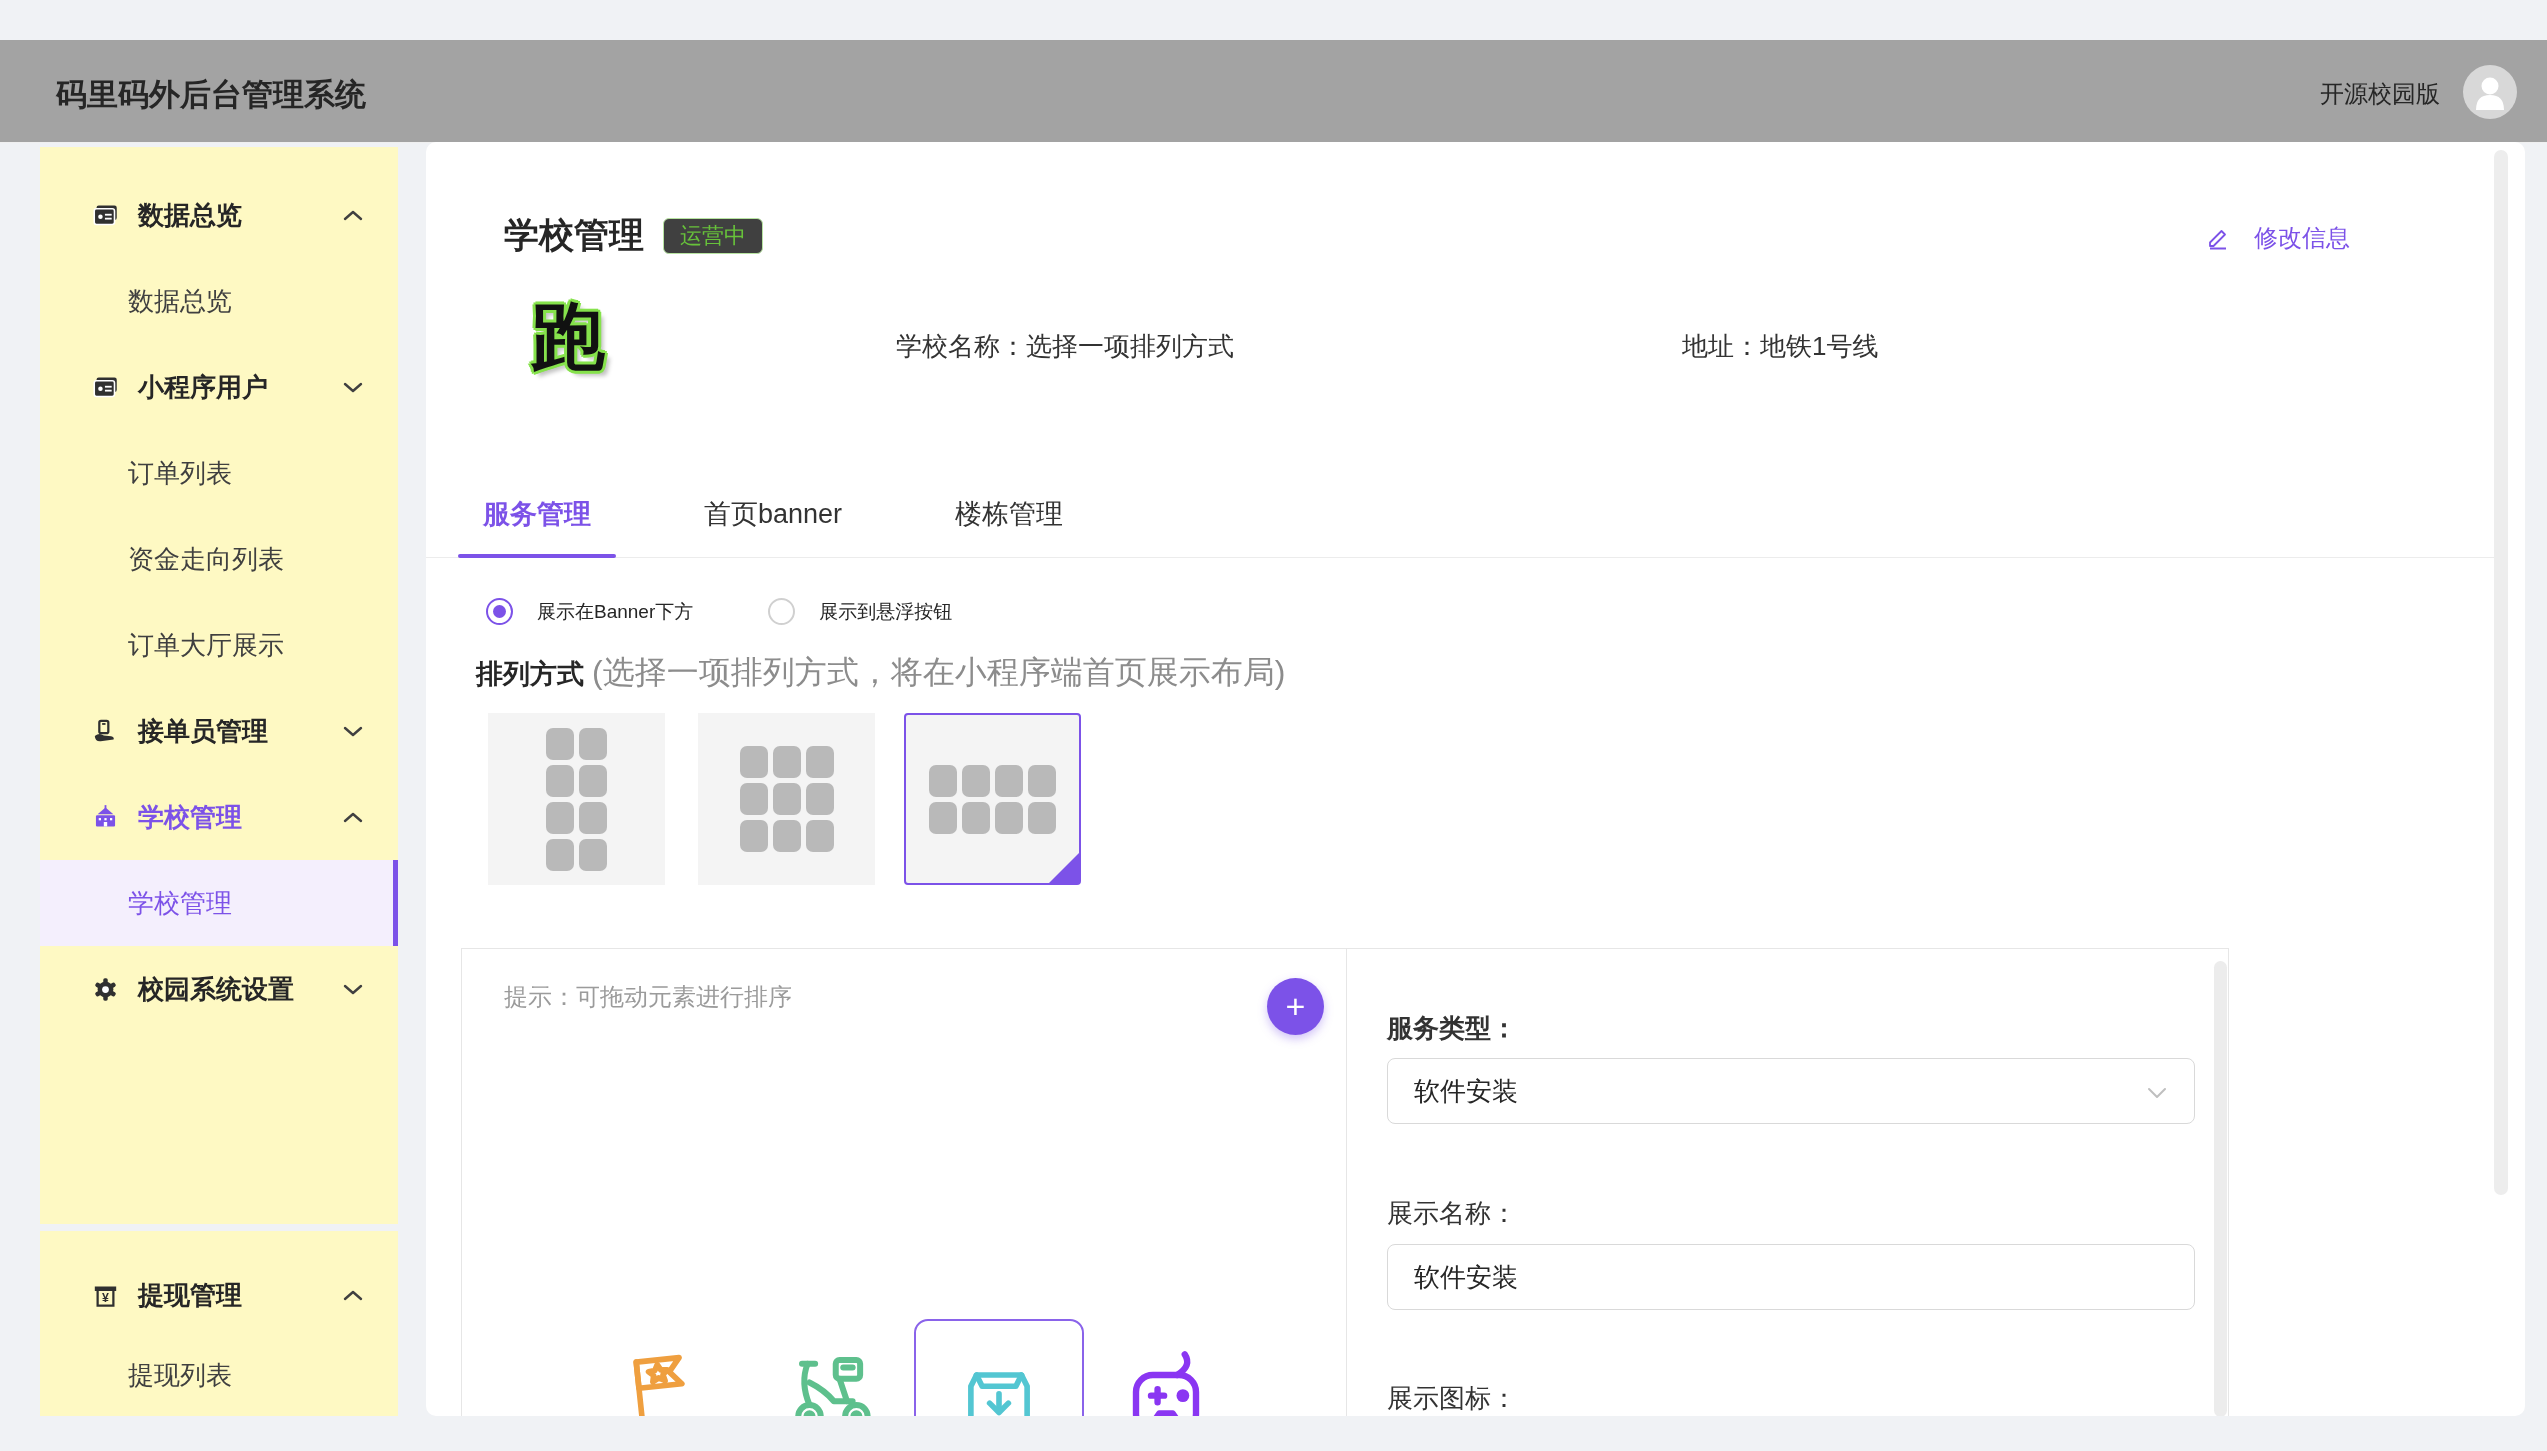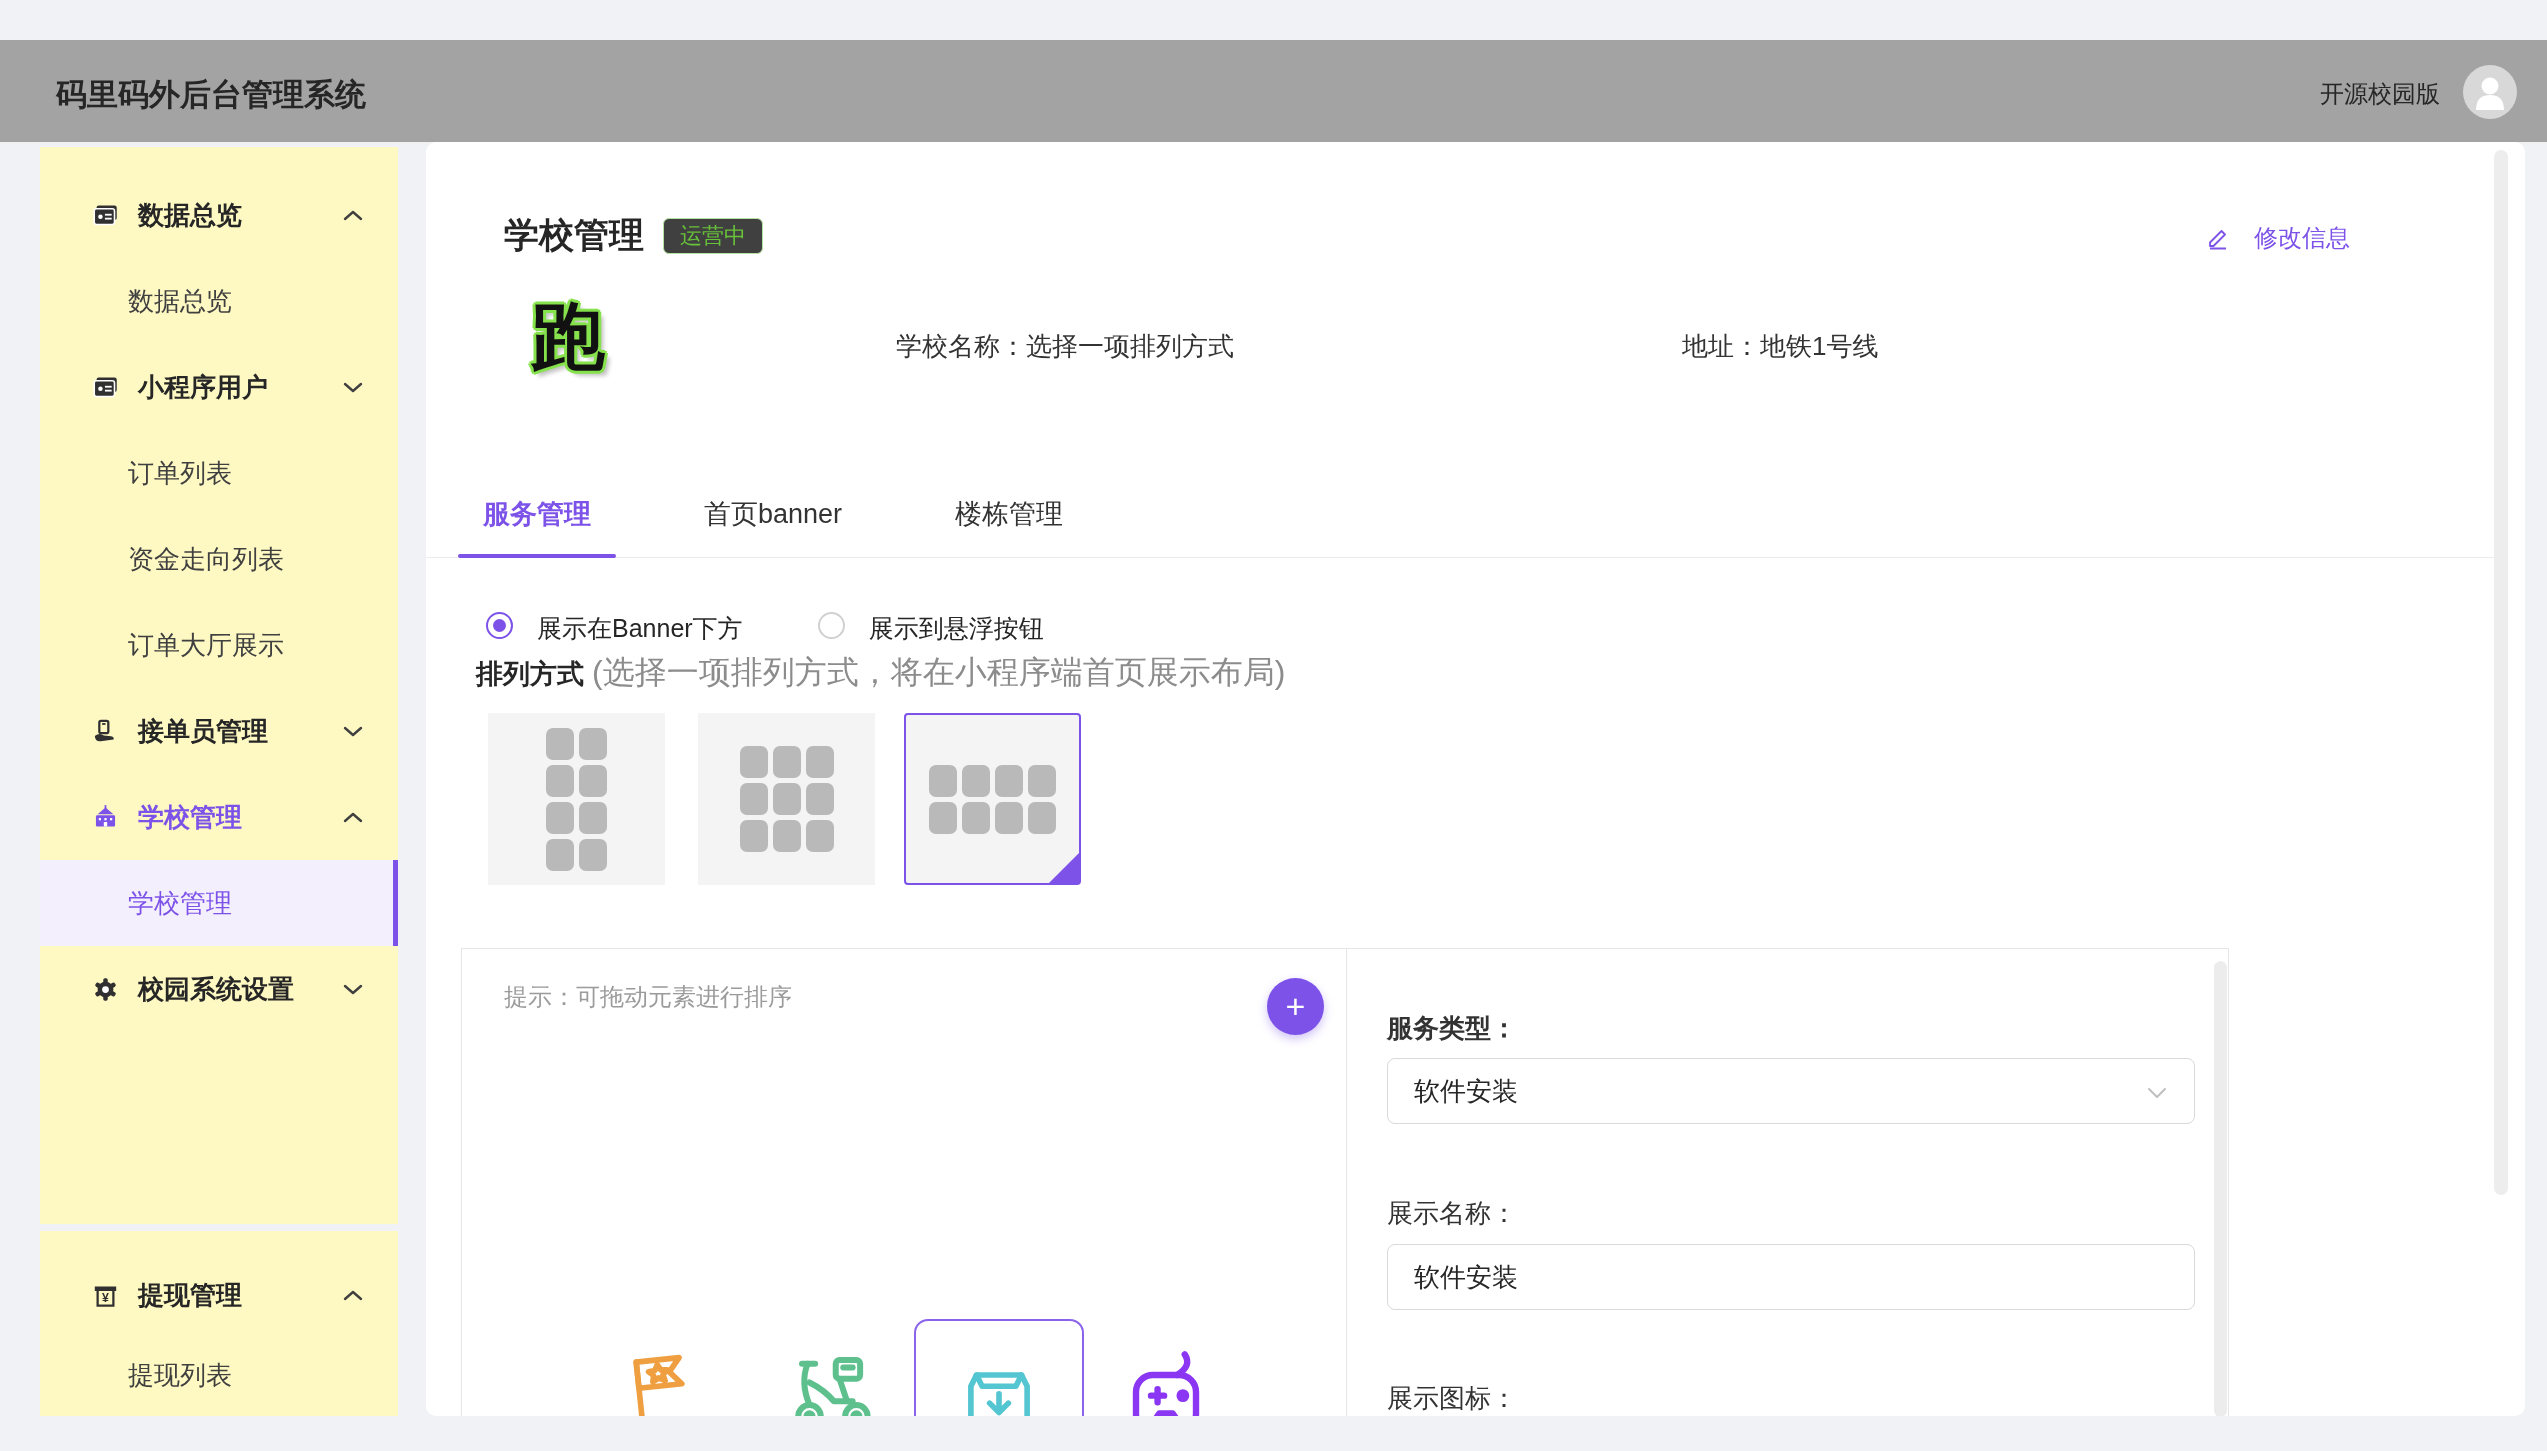--- a/index.html
+++ b/index.html
@@ -45,21 +45,21 @@
   #info-name { left:470px; }
   #info-addr { left:1256px; }
 
   
   .tabs-bar { left:0px; top:328px; width:2072px; height:88px; border-bottom:1px solid #ececec; display:flex; padding-left:32px; }
   .tab { padding:0 25px; font-size:27px; color:#333; display:flex; align-items:center; margin-right:63px; cursor:pointer; position:relative; }
   .tab.active { color:#7c52e8; font-weight:600; }
   .tab.active::after { content:""; position:absolute; left:0; right:0; bottom:-1px; height:4px; background:#7c52e8; border-radius:2px; }
 
   
-  .radio-row { left:60px; top:470px; display:flex; align-items:flex-start; font-size:25px; color:#262626; }
+  .radio-row { left:60px; top:456px; display:flex; align-items:flex-end; font-size:19px; color:#262626; }
   .radio { width:27px; height:27px; border-radius:50%; border:2px solid #d0d0d0; background:#fff; margin-right:24px; position:relative; }
   .radio.checked { border-color:#7c52e8; }
   .radio.checked::after { content:""; position:absolute; left:50%; top:50%; width:13px; height:13px;
     margin:-6.5px 0 0 -6.5px; border-radius:50%; background:#7c52e8; }
   .radio-gap { width:75px; }
   .arr-row { left:50px; top:509px; font-size:27px; color:#262626; font-weight:bold; }
   .arr-row .hint { font-weight:400; color:#8c8c8c; font-size:32px; margin-left:8px; }
 
   
   .tile { top:571px; width:177px; height:172px; background:#f4f4f4; display:flex; align-items:center; justify-content:center; cursor:pointer; }

